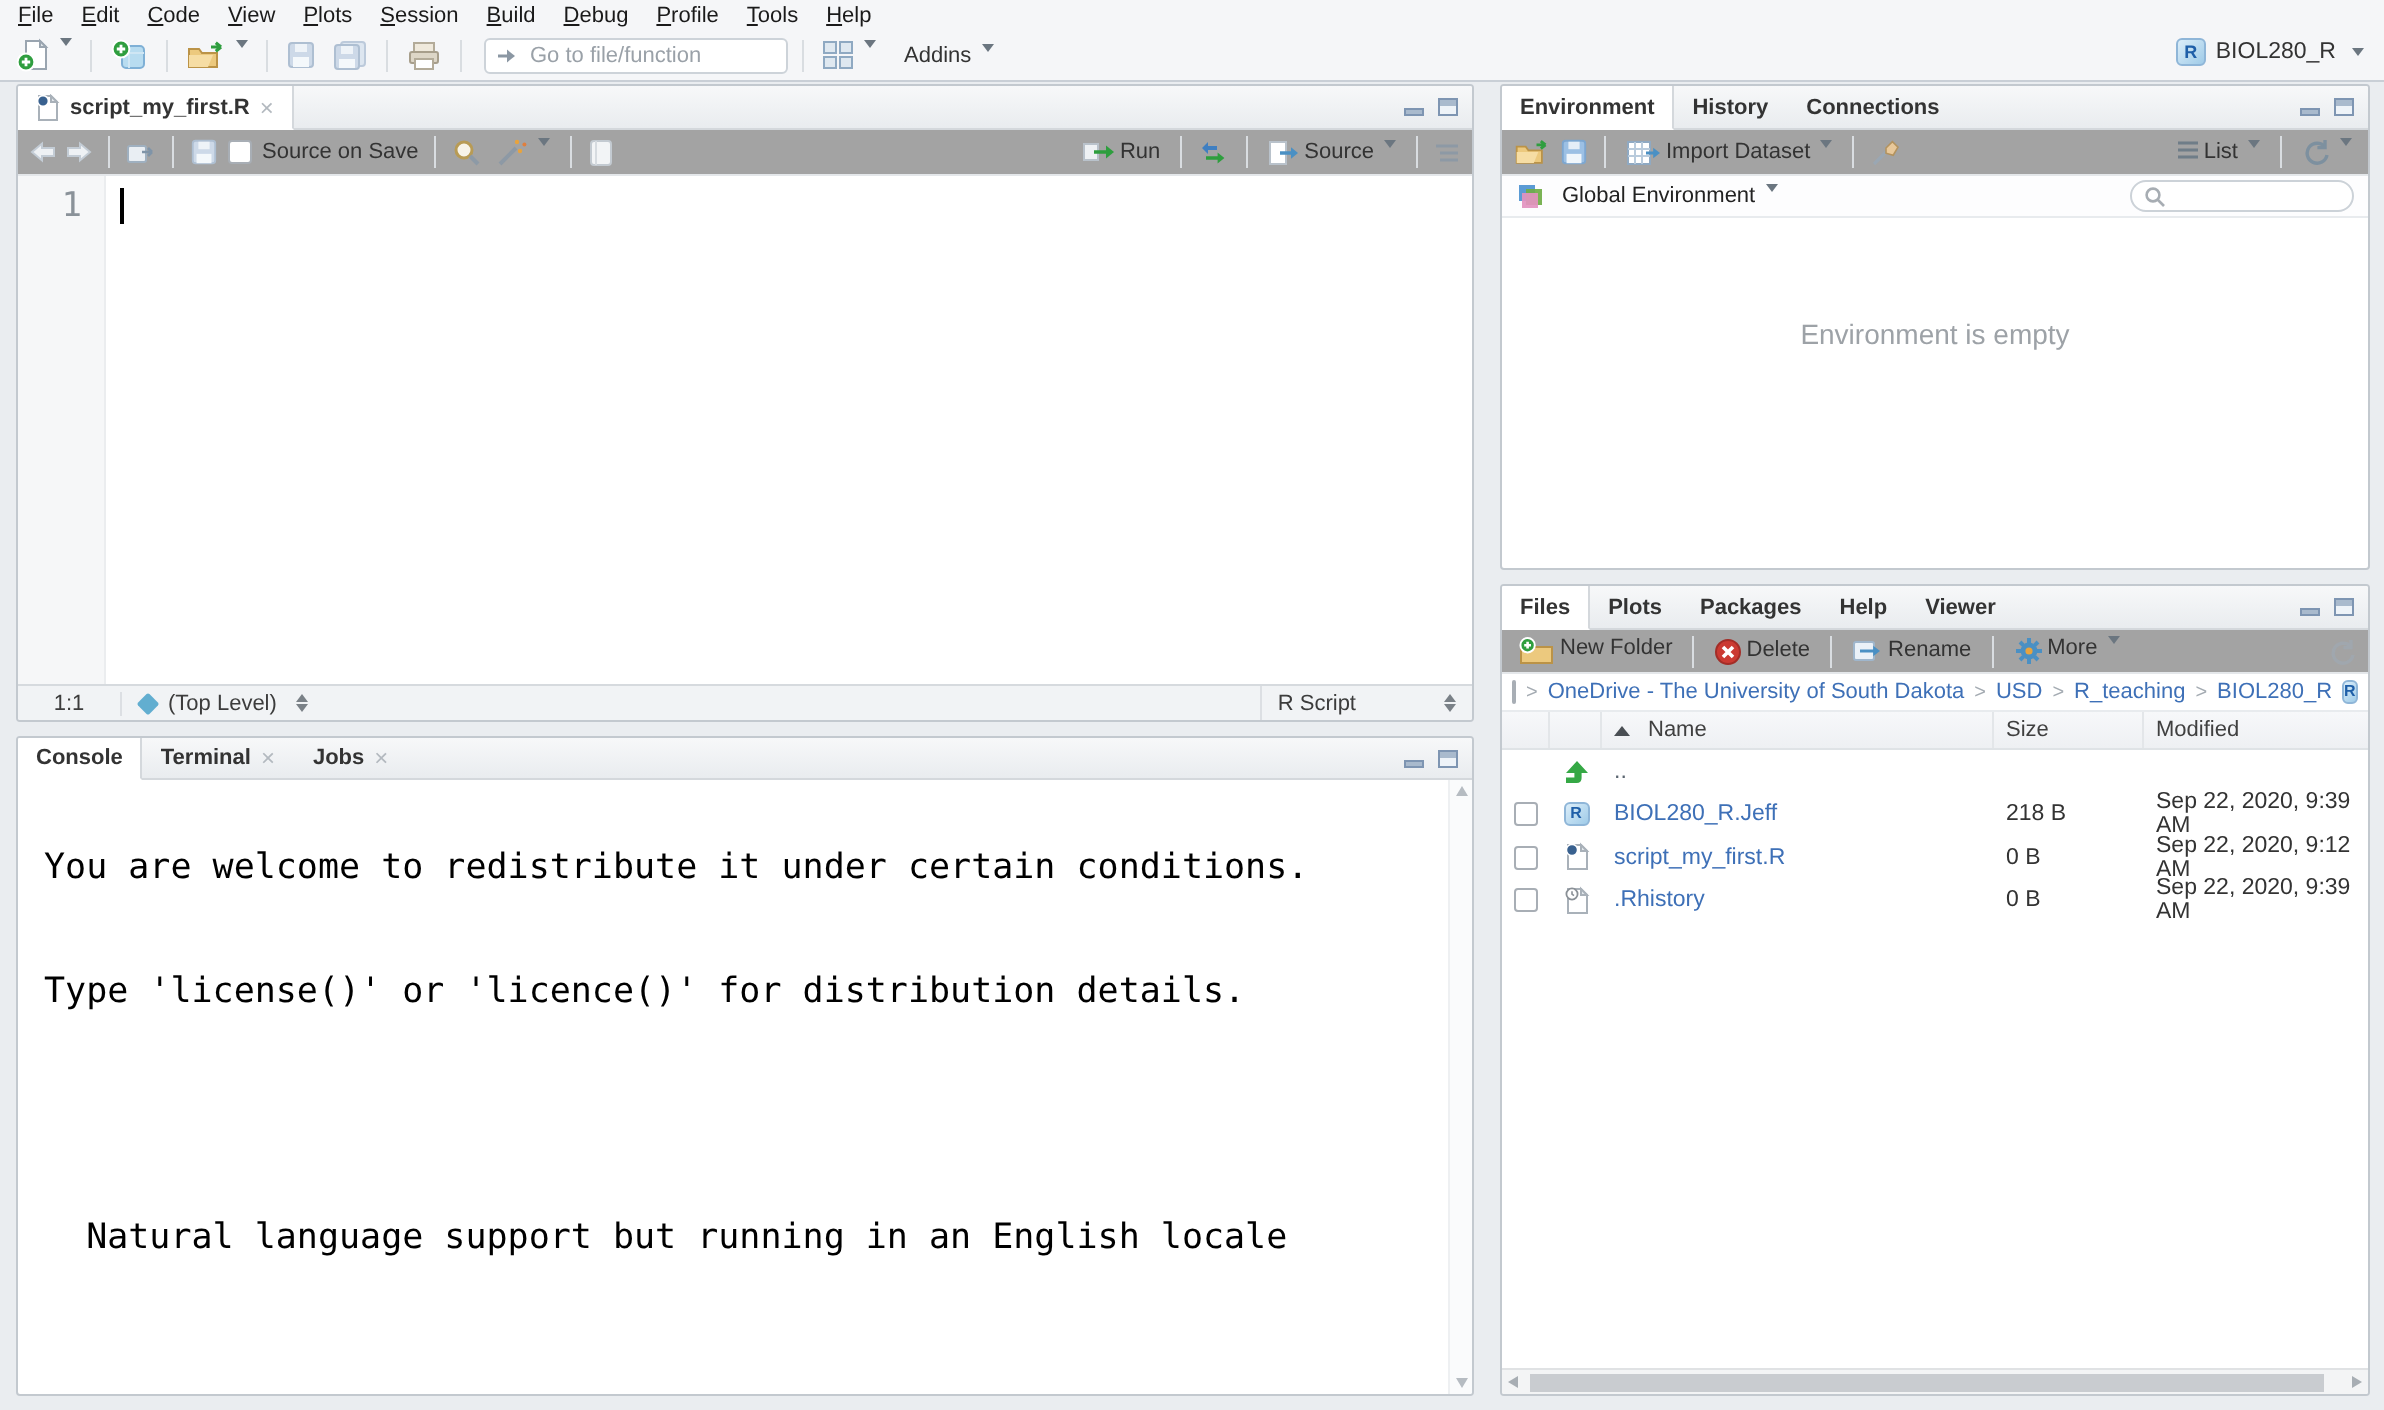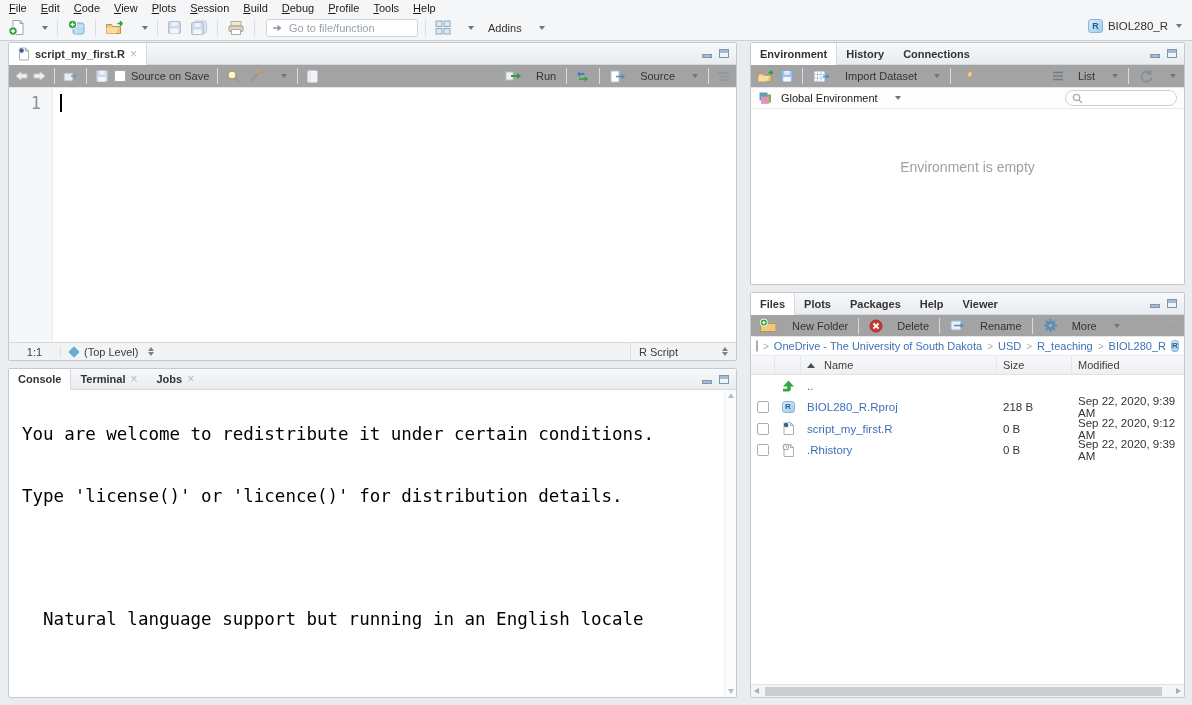--- a/index.html
+++ b/index.html
@@ -12,21 +12,21 @@
     font-size:11px;
     color:#222;
   }
   
   #top-chrome { position:absolute; top:0; left:0; width:1192px; height:41px;
     background:#f5f6f8; border-bottom:1px solid #c9cfd6; }
   #menubar { height:15px; display:flex; align-items:center; padding-left:2px; }
   .menu-item { padding:1px 7px; color:#1a1a1a; cursor:default; }
   .menu-item u { text-decoration:underline; }
   #main-toolbar { height:25px; display:flex; align-items:center; padding:0 6px; gap:4px; }
-  .tb-btn { display:inline-flex; align-items:center; gap:14px; padding:1px 2px; border-radius:2px; }
+  .tb-btn { display:inline-flex; gap:2px; padding:1px 2px; border-radius:2px; }
   .sep-v { width:1px; height:16px; background:#d9dde1; margin:0 3px; }
   .caret { width:0; height:0; border-left:3px solid transparent; border-right:3px solid transparent;
     border-top:4px solid #6b7680; display:inline-block; margin-left:3px; }
   #goto-box { width:152px; height:18px; border:1px solid #cdd3d9; border-radius:3px; background:#fff;
     display:flex; align-items:center; padding:0 5px; gap:5px; margin-left:4px; }
   #goto-box input { border:none; outline:none; width:110px; font-size:11px; color:#444;
     font-family:"Liberation Sans",sans-serif; background:transparent; }
   #goto-box input::placeholder { color:#9aa1a8; }
   #project-btn { position:absolute; right:10px; top:19px; display:flex; align-items:center; gap:5px;
     font-size:11.5px; color:#333; }
@@ -641,21 +641,21 @@
       <span class="fcol col-mod"></span>
     </div>
     <div class="file-row">
       <span class="fcol col-check">
           <span class="cb"></span>
         </span>
       <span class="fcol col-icon">
           <span class="rcube small">R</span>
         </span>
       <span class="fcol col-name">
-          <span class="file-link">BIOL280_R.Rproj</span>
+          <span class="file-link">BIOL280_R.Jeff</span>
         </span>
       <span class="fcol col-size">
           <span class="fval">218 B</span>
         </span>
       <span class="fcol col-mod">
           <span class="fval">Sep 22, 2020, 9:39 AM</span>
         </span>
     </div>
     <div class="file-row">
       <span class="fcol col-check">

